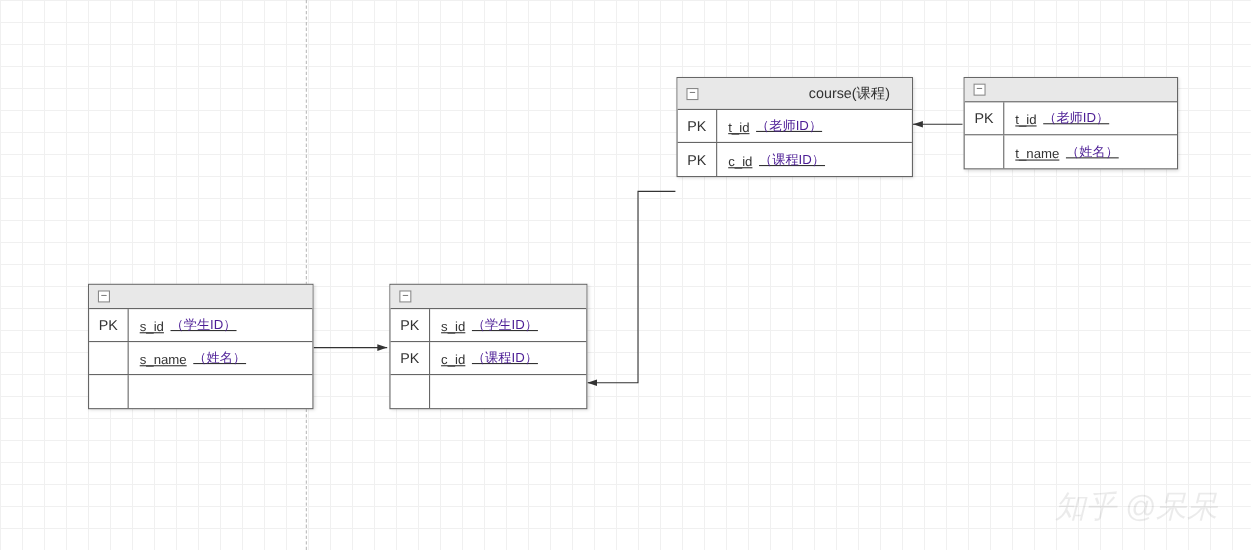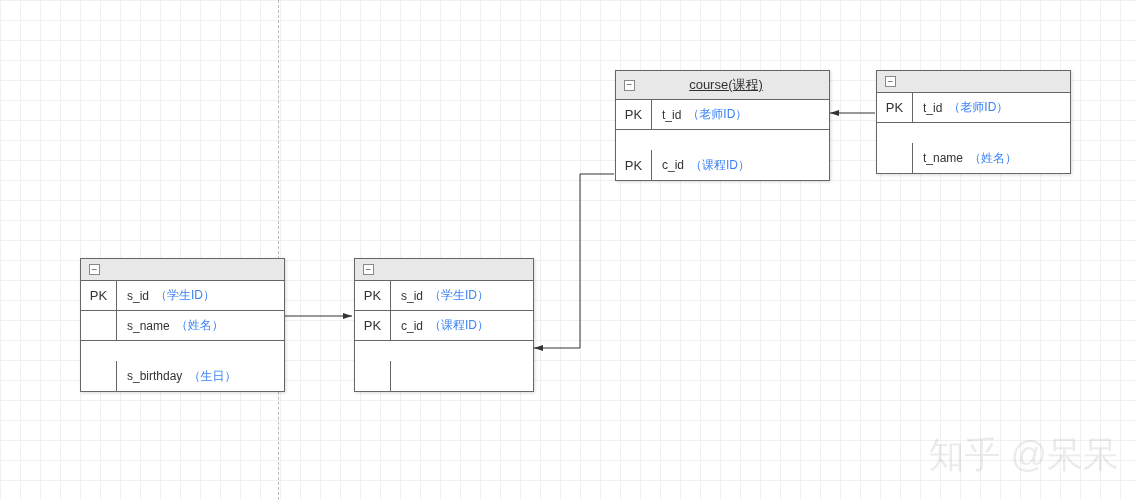--- a/index.html
+++ b/index.html
@@ -43,60 +43,61 @@
   background: #fff;
   display: inline-flex;
   align-items: center;
   justify-content: center;
   font-size: 10px;
   line-height: 1;
   color: #555;
 }
 .entity-title {
   flex: 1;
-  text-align: center;
+  text-align: right;
   font-size: 13px;
   padding-right: 12px;
-  text-decoration: underline;
 }
 .row {
   display: flex;
   border-bottom: 1px solid #666;
   min-height: 30px;
 }
-.row:last-child { border-bottom: none; margin-top: 20px; }
+.row:last-child { border-bottom: none; }
 .pk-cell {
   width: 36px;
   border-right: 1px solid #666;
   display: flex;
   align-items: center;
   justify-content: center;
   font-size: 13px;
 }
 .field-cell {
   flex: 1;
   padding: 6px 10px;
   display: flex;
-  align-items: center;
+  align-items: flex-end;
   white-space: nowrap;
+  text-decoration: underline;
 }
 .field-name { }
-.field-note { color: #3b82f6; margin-left: 6px; }
+.field-note { color: #4c1d95; margin-left: 6px; }
 svg.connectors {
   position: absolute;
   top: 0; left: 0;
   width: 1137px; height: 500px;
   pointer-events: none;
 }
 .watermark {
   position: absolute;
-  right: 18px;
+  right: 30px;
   bottom: 20px;
-  font-size: 36px;
+  font-size: 28px;
   color: rgba(0,0,0,0.08);
+  font-style: italic;
 }
 </style>
 </head>
 <body>
 
 <div class="vdash"></div>
 
 <svg class="connectors">
   <defs>
     <marker id="arrow" markerWidth="10" markerHeight="10" refX="9" refY="3" orient="auto">
@@ -121,24 +122,20 @@
   </div>
   <div class="row">
     <div class="pk-cell"></div>
     <div class="field-cell">
       <span class="field-name">s_name</span>
       <span class="field-note">（姓名）</span>
     </div>
   </div>
   <div class="row">
     <div class="pk-cell"></div>
-    <div class="field-cell">
-      <span class="field-name">s_birthday</span>
-      <span class="field-note">（生日）</span>
-    </div>
   </div>
 </div>
 
 <div class="entity" style="left:354px; top:258px; width:180px;">
   <div class="entity-header">
     <span class="collapse-icon">−</span>
   </div>
   <div class="row">
     <div class="pk-cell">PK</div>
     <div class="field-cell">

